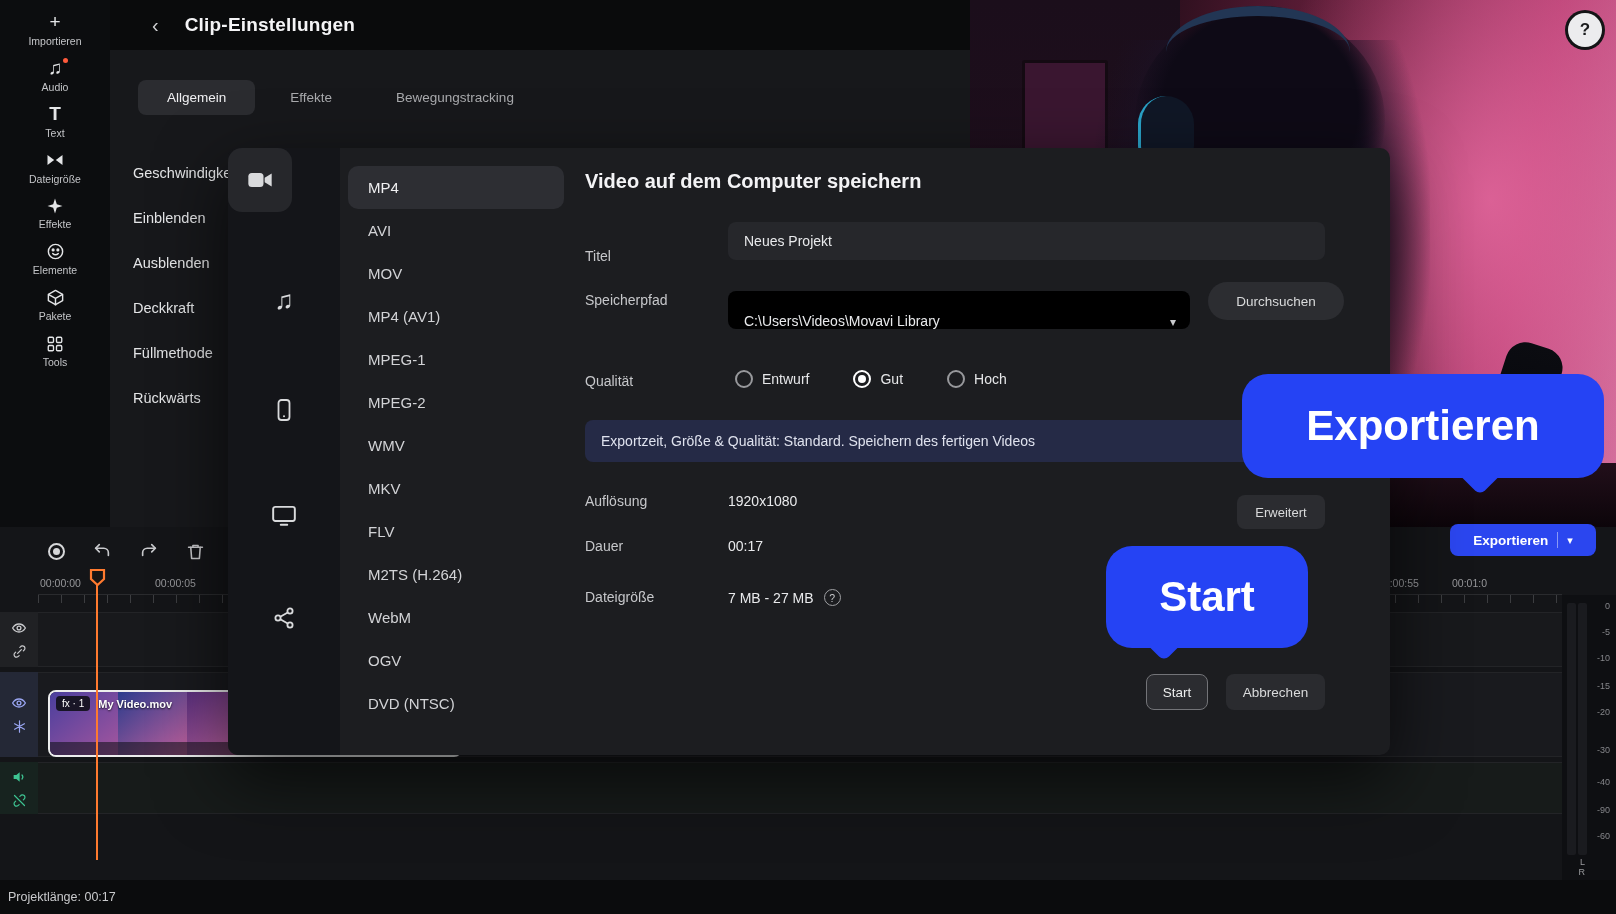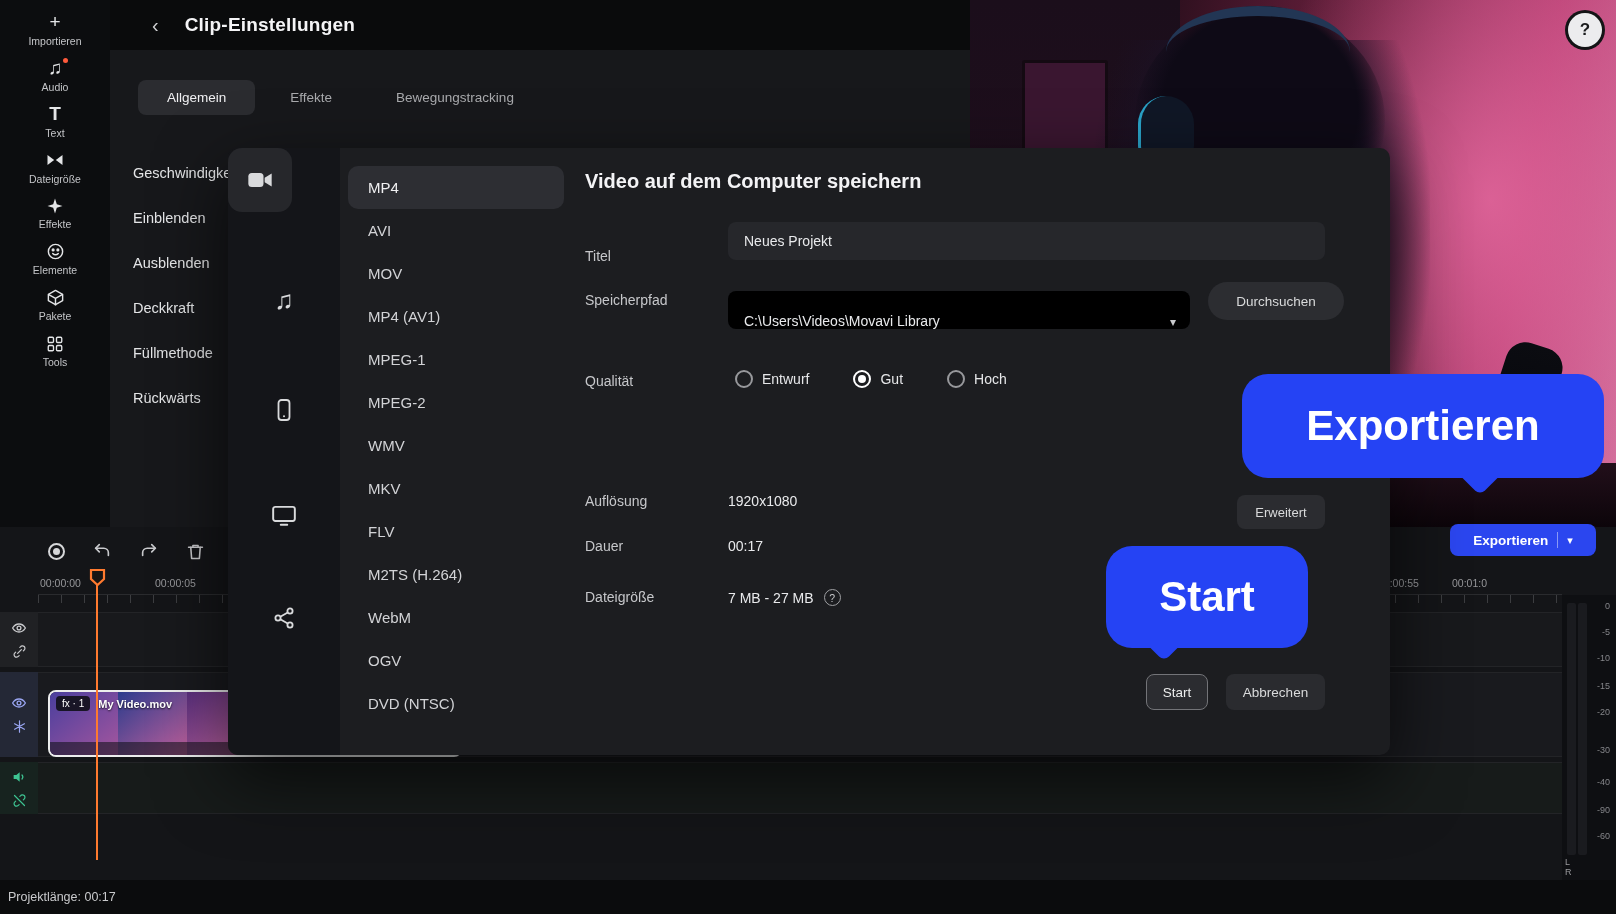--- a/index.html
+++ b/index.html
@@ -79,21 +79,21 @@
   #playhead-marker{position:absolute;left:89px;top:41px;z-index:4}
 
   
   #meter{position:absolute;left:1562px;top:68px;width:54px;height:285px;background:#0e0f12;z-index:3}
   .mbar{position:absolute;top:8px;width:9px;height:252px;background:#1a1b1f;border-radius:2px}
   #mbar-l{left:5px}#mbar-r{left:16px}
   .mlabel{position:absolute;right:6px;font-size:9px;color:#85868a}
   .mlabel:nth-of-type(1){top:6px}.mlabel:nth-of-type(2){top:32px}.mlabel:nth-of-type(3){top:58px}
   .mlabel:nth-of-type(4){top:86px}.mlabel:nth-of-type(5){top:112px}.mlabel:nth-of-type(6){top:150px}
   .mlabel:nth-of-type(7){top:182px}.mlabel:nth-of-type(8){top:210px}.mlabel:nth-of-type(9){top:236px}
-  #mchan{position:absolute;left:3px;top:262px;width:26px;text-align:left;font-size:9px;color:#9a9b9e;letter-spacing:6px}
+  #mchan{position:absolute;left:3px;top:262px;width:26px;text-align:right;font-size:9px;color:#9a9b9e;letter-spacing:6px}
 
   #bottom-bar{position:absolute;left:0;top:353px;width:1616px;height:34px;background:#0b0c0d;display:flex;align-items:center}
   #proj-len{margin-left:8px;font-size:12.5px;color:#c9cacc}
 
   
   #export-btn{position:absolute;left:1450px;top:524px;width:146px;height:32px;background:#2b46ef;border:none;border-radius:8px;
     color:#fff;display:flex;align-items:center;justify-content:center;gap:9px;cursor:pointer;z-index:5;font-family:inherit}
   #export-btn .lb{font-size:13.5px;font-weight:700}
   #export-btn .sep{width:1px;height:16px;background:rgba(255,255,255,.45)}
   #export-btn .ch{font-size:11px}
@@ -466,20 +466,23 @@
         <label class="qopt">
           <span class="radio sel"></span>
           <span>Gut</span>
         </label>
         <label class="qopt">
           <span class="radio"></span>
           <span>Hoch</span>
         </label>
       </div>
 
+      <div id="banner">
+        <span>Exportzeit, Größe &amp; Qualität: Standard. Speichern des fertigen Videos</span>
+      </div>
 
       <span class="flabel" id="lbl-aufl">Auflösung</span>
       <span id="val-aufl">1920x1080</span>
       <span class="flabel" id="lbl-dauer">Dauer</span>
       <span id="val-dauer">00:17</span>
       <span class="flabel" id="lbl-size">Dateigröße</span>
       <span id="val-size">
         <span>7 MB - 27 MB</span>
         <span class="help-ring">?</span>
       </span>

